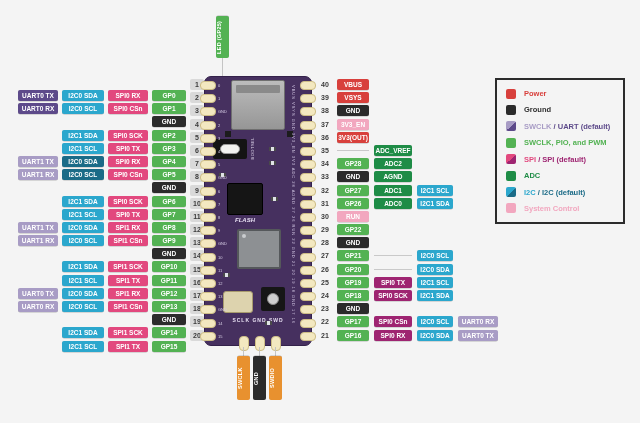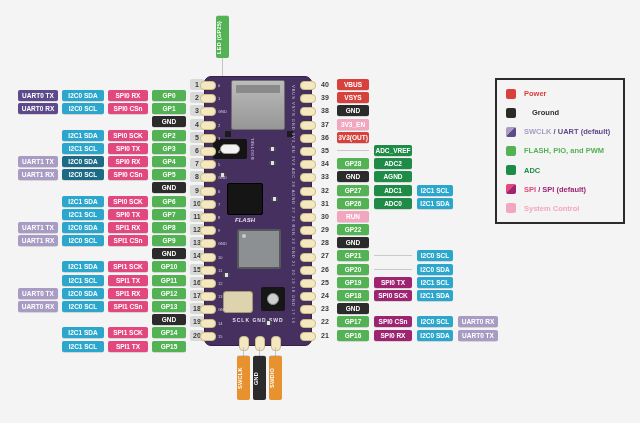--- a/index.html
+++ b/index.html
@@ -418,35 +418,39 @@
     <div class="vlabel" style="left: 269px; top: 356px; height: 44px; background: rgb(232, 145, 47);">SWDIO</div>
   </div>
 
 <div id="legend">
     <div class="leg-item">
       <div class="leg-swatch" style="background: rgb(216, 64, 60);"></div>
       <div class="leg-text"><span style="color: rgb(216, 64, 60);">Power</span></div>
     </div>
     <div class="leg-item">
       <div class="leg-swatch" style="background: rgb(43, 43, 43);"></div>
-      <div class="leg-text"><span style="color: rgb(47, 47, 47); margin-left: 8px;">Ground</span></div>
+      <div class="leg-text"><span style="color: rgb(47, 47, 47);">Ground</span></div>
     </div>
     <div class="leg-item">
       <div class="leg-swatch" style="background: linear-gradient(135deg, rgb(168, 156, 197) 0px, rgb(168, 156, 197) 50%, rgb(93, 74, 138) 50%, rgb(93, 74, 138) 100%);"></div>
       <div class="leg-text"><span style="color: rgb(168, 156, 197);">SWCLK </span><span style="color: rgb(93, 74, 138); margin-top: 36px;">/ UART (default)</span></div>
     </div>
     <div class="leg-item">
       <div class="leg-swatch" style="background: rgb(83, 178, 83);"></div>
-      <div class="leg-text"><span style="color: rgb(83, 178, 83);">FLASH, PIO, and PWM</span></div>
+      <div class="leg-text"><span style="color: rgb(83, 178, 83);">SWCLK, PIO, and PWM</span></div>
+    </div>
+    <div class="leg-item">
+      <div class="leg-swatch" style="background: linear-gradient(135deg, rgb(226, 72, 126) 0px, rgb(226, 72, 126) 50%, rgb(158, 36, 113) 50%, rgb(158, 36, 113) 100%);"></div>
+      <div class="leg-text"><span style="color: rgb(226, 72, 126);">SPI </span><span style="color: rgb(158, 36, 113);">/ SPI (default)</span></div>
     </div>
     <div class="leg-item">
       <div class="leg-swatch" style="background: rgb(30, 140, 70);"></div>
       <div class="leg-text"><span style="color: rgb(30, 140, 70);">ADC</span></div>
     </div>
     <div class="leg-item">
-      <div class="leg-swatch" style="background: linear-gradient(135deg, rgb(226, 72, 126) 0px, rgb(226, 72, 126) 50%, rgb(158, 36, 113) 50%, rgb(158, 36, 113) 100%);"></div>
-      <div class="leg-text"><span style="color: rgb(226, 72, 126);">SPI </span><span style="color: rgb(158, 36, 113);">/ SPI (default)</span></div>
+      <div class="leg-swatch" style="background: linear-gradient(135deg, rgb(43, 167, 205) 0px, rgb(43, 167, 205) 50%, rgb(27, 107, 135) 50%, rgb(27, 107, 135) 100%);"></div>
+      <div class="leg-text"><span style="color: rgb(43, 167, 205);">I2C </span><span style="color: rgb(27, 107, 135);">/ I2C (default)</span></div>
     </div>
     <div class="leg-item">
       <div class="leg-swatch" style="background: rgb(242, 167, 191);"></div>
       <div class="leg-text"><span style="color: rgb(242, 167, 191); text-align: center;">System Control</span></div>
     </div>
   </div>
 
 </body></html>

